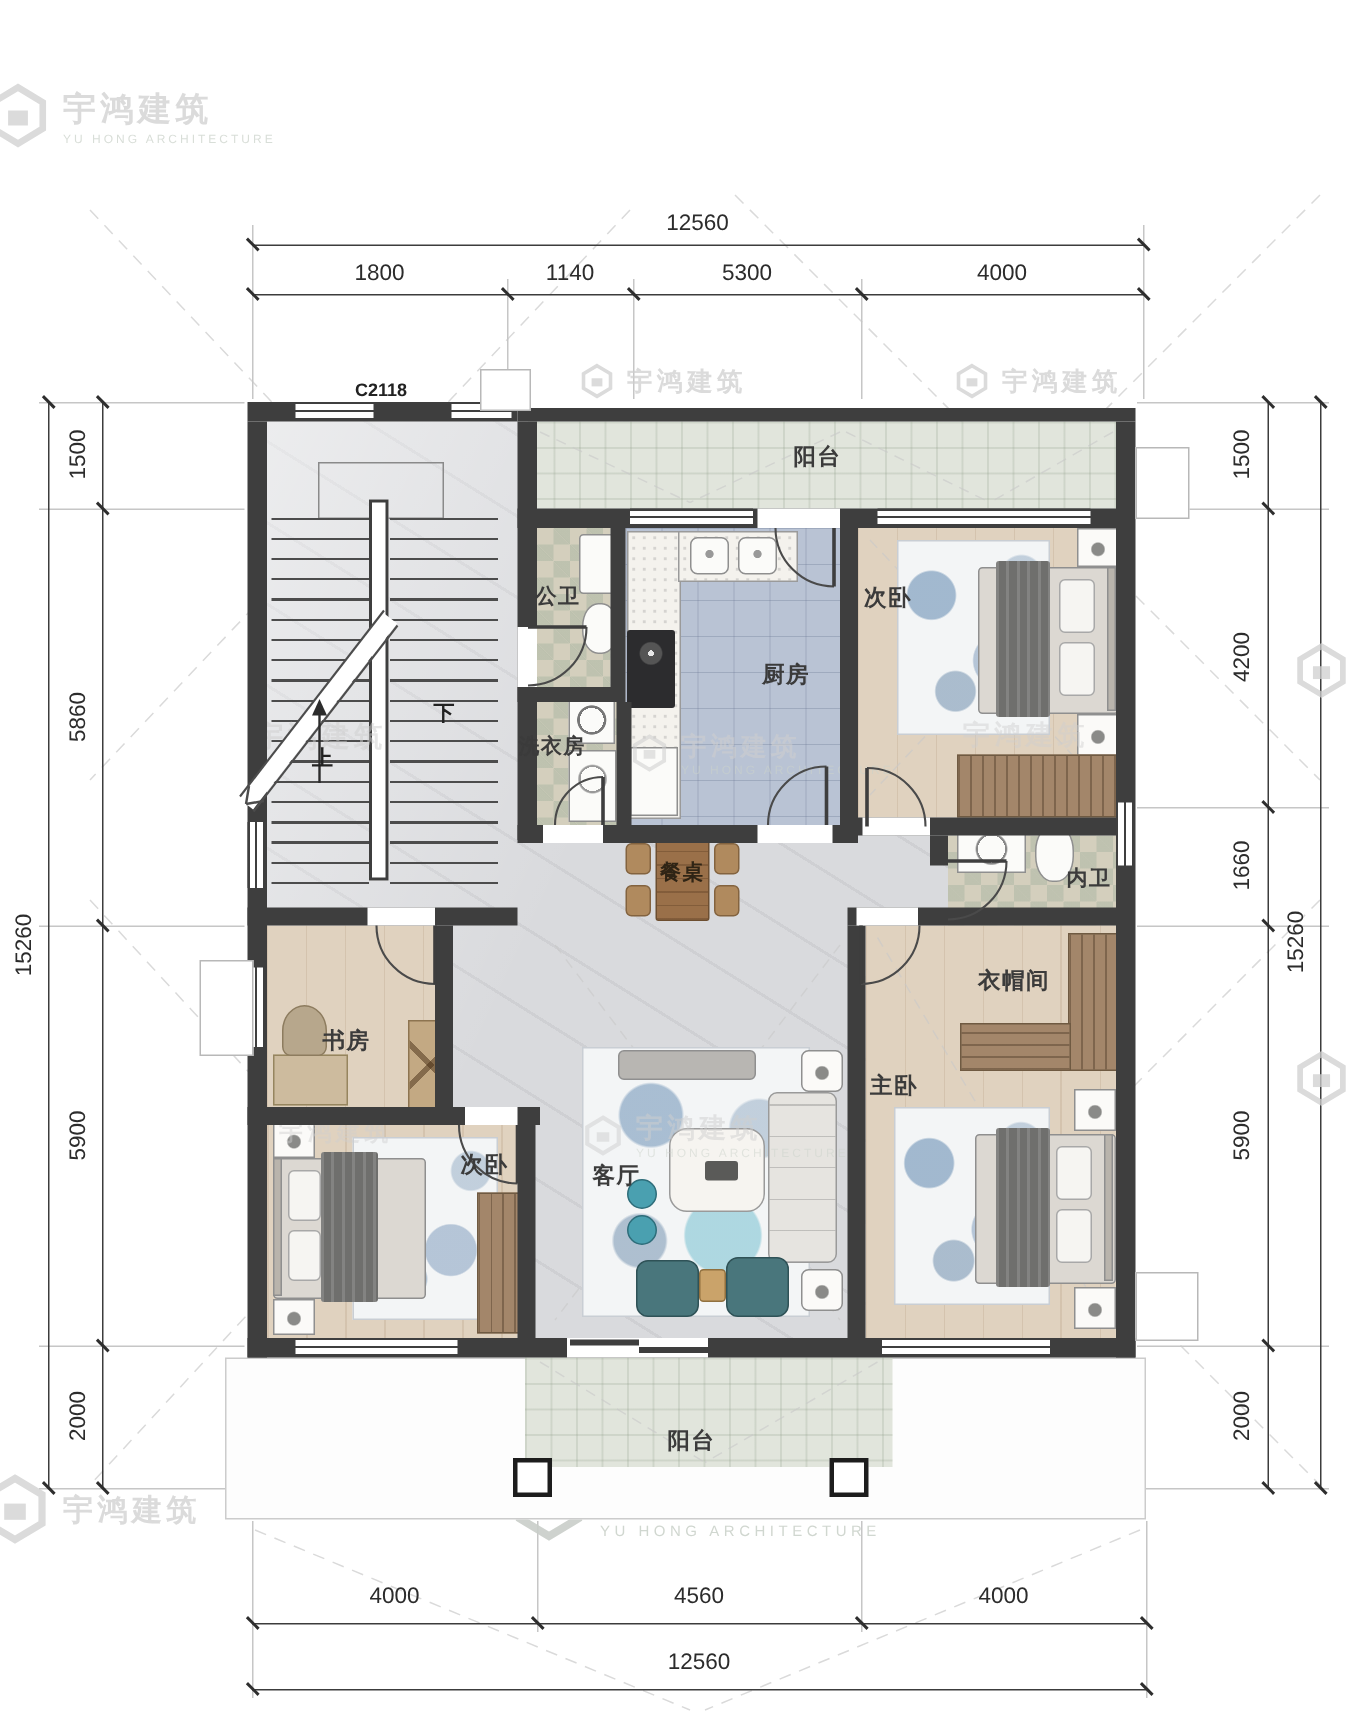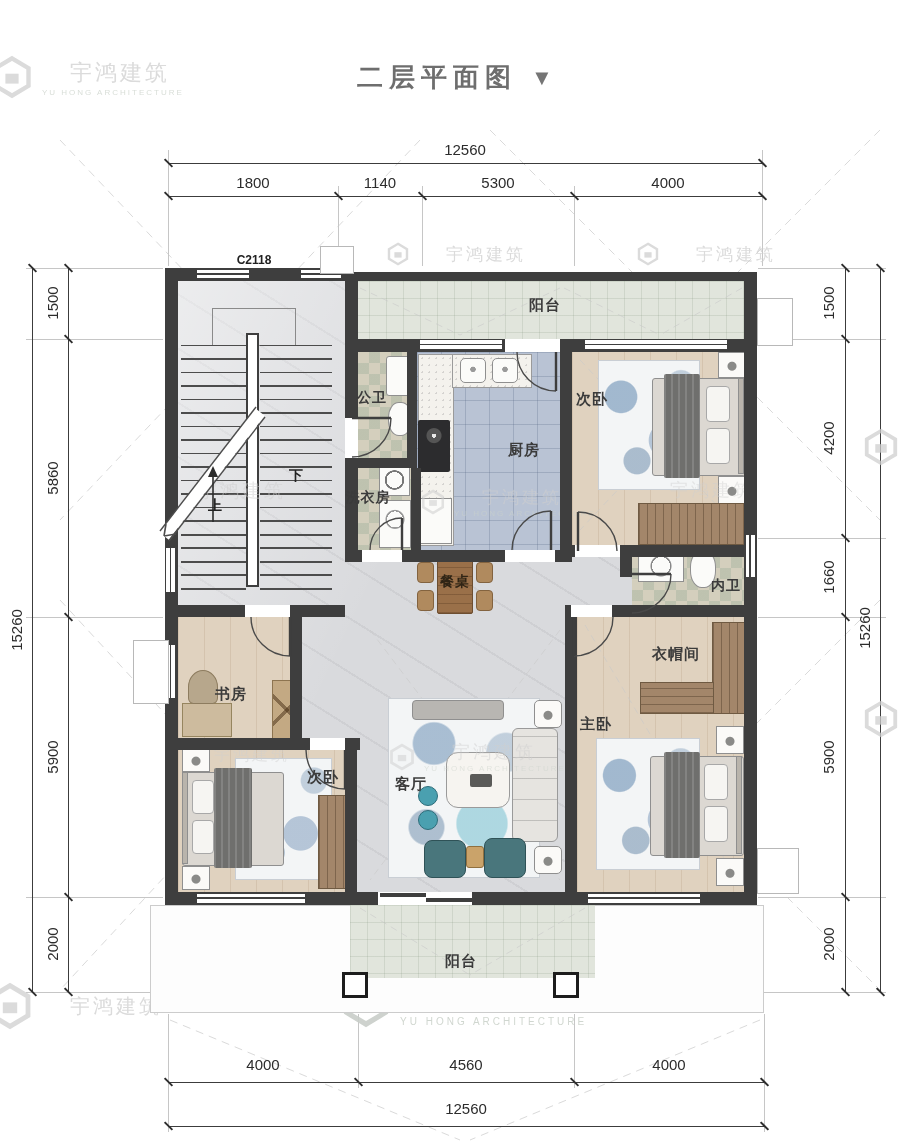--- a/index.html
+++ b/index.html
@@ -58,21 +58,21 @@
   .tick{position:absolute;width:11px;height:2px;background:#2e2e2e;transform:rotate(45deg);z-index:3;}
   .dimlab{position:absolute;transform:translate(-50%,-50%);font-size:15px;color:#2c2c2c;z-index:3;
     font-family:"Liberation Sans",sans-serif;background:transparent;white-space:nowrap;}
   .dimlab.v{transform:translate(-50%,-50%) rotate(-90deg);}
   
   .title-row{position:absolute;left:0;right:0;top:60px;display:flex;justify-content:center;align-items:center;gap:14px;z-index:5;}
   .title-text{font-size:26px;font-weight:700;color:#6e6e6e;letter-spacing:6px;}
   .title-arrow{font-size:22px;color:#757575;}
   
   .wm{position:absolute;display:flex;align-items:center;gap:8px;color:#cfcfcf;opacity:.75;}
-  .wm .cn{font-weight:400;letter-spacing:3px;margin-left:28px;}
+  .wm .cn{font-weight:700;letter-spacing:3px;}
   .wm .en{font-size:8px;letter-spacing:2px;color:#ccd3cb;}
   .wm.big{opacity:.9;color:#c9cec9;}
   .code-lab{position:absolute;transform:translate(-50%,-50%);font-size:12px;font-weight:700;color:#222;z-index:14;}
   .stair-lab{position:absolute;transform:translate(-50%,-50%);font-size:14px;font-weight:600;color:#222;z-index:14;}
   svg.overlay{position:absolute;left:0;top:0;z-index:12;pointer-events:none;}
   svg.decor{position:absolute;left:0;top:0;z-index:1;pointer-events:none;}
   svg.decor-in{position:absolute;left:0;top:0;z-index:6;pointer-events:none;opacity:.6;}
   .z4{z-index:4}.z5{z-index:5}.z7{z-index:7}.z9{z-index:9}.z10{z-index:10}.z11{z-index:11}
 </style>
 </head>
@@ -88,24 +88,20 @@
         <path d="M880,130 L490,520"></path>
       <path d="M60,600 L420,990"></path>
         <path d="M420,600 L60,990"></path>
       <path d="M490,600 L880,990"></path>
         <path d="M880,600 L490,990"></path>
       <path d="M170,1020 L460,1140"></path>
         <path d="M760,1020 L470,1140"></path>
     </g>
   </svg>
 
-  <div class="title-row">
-    <span class="title-text">二层平面图</span>
-    <span class="title-arrow">▼</span>
-  </div>
 
   <div class="dl" style="left:168px;top:163px;width:594px;height:1px"></div>
   <div class="dl" style="left:168px;top:196px;width:594px;height:1px"></div>
   <div class="ext" style="left:168px;top:150px;width:1px;height:116px"></div>
   <div class="ext" style="left:338px;top:186px;width:1px;height:80px"></div>
   <div class="ext" style="left:422px;top:186px;width:1px;height:80px"></div>
   <div class="ext" style="left:574px;top:186px;width:1px;height:80px"></div>
   <div class="ext" style="left:762px;top:150px;width:1px;height:116px"></div>
   <div class="tick" style="left:163px;top:162px"></div>
   <div class="tick" style="left:757px;top:162px"></div>

